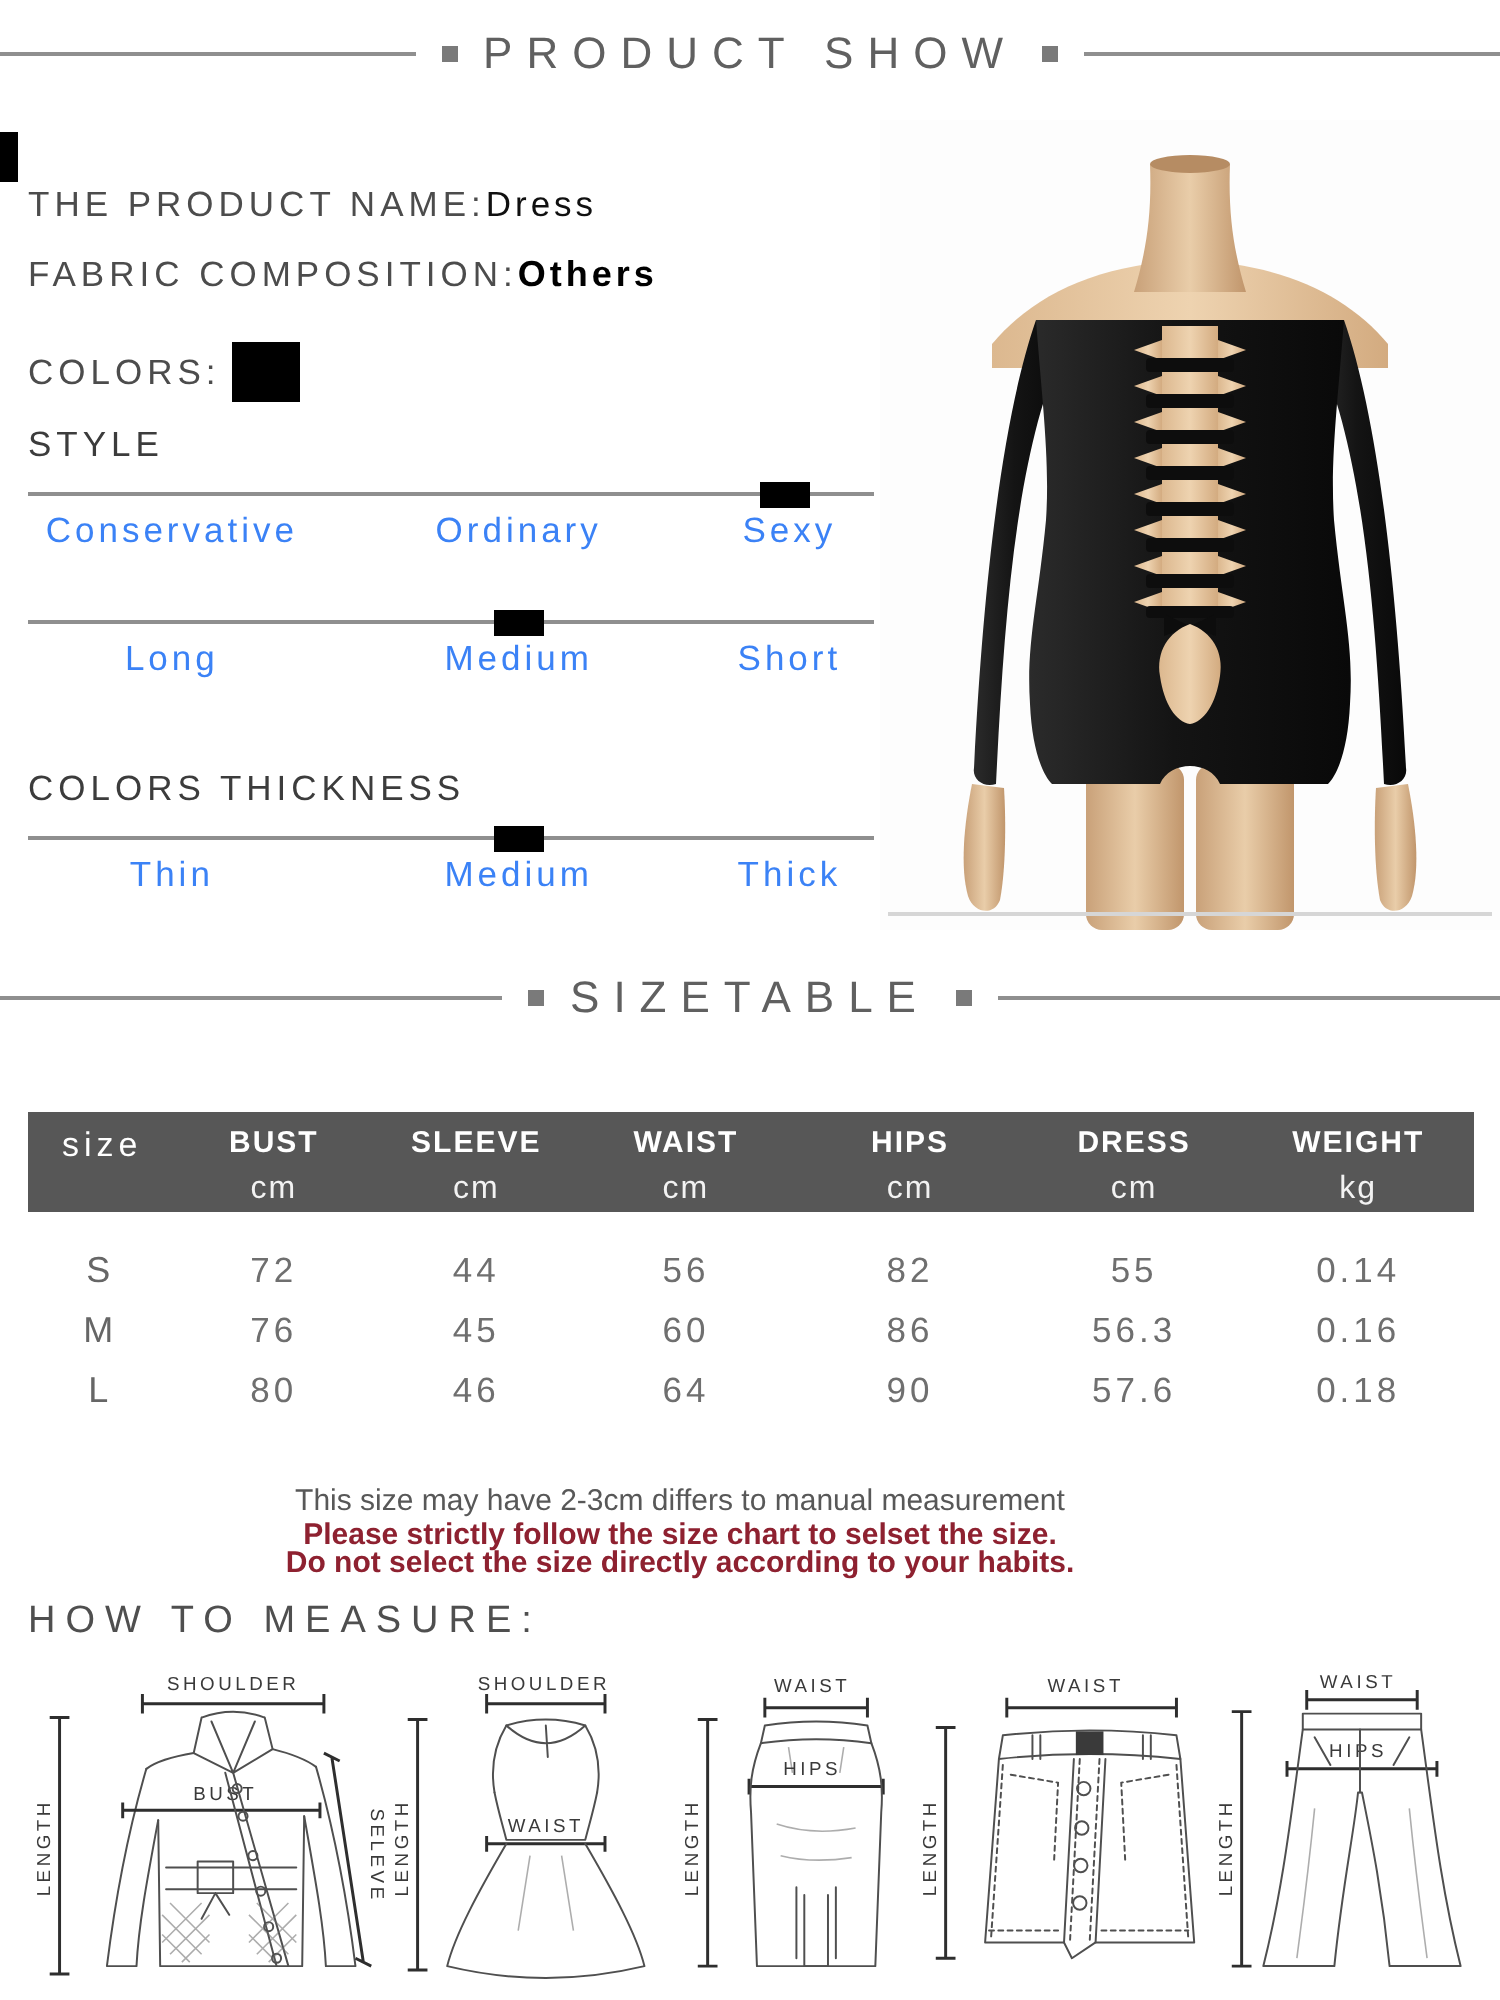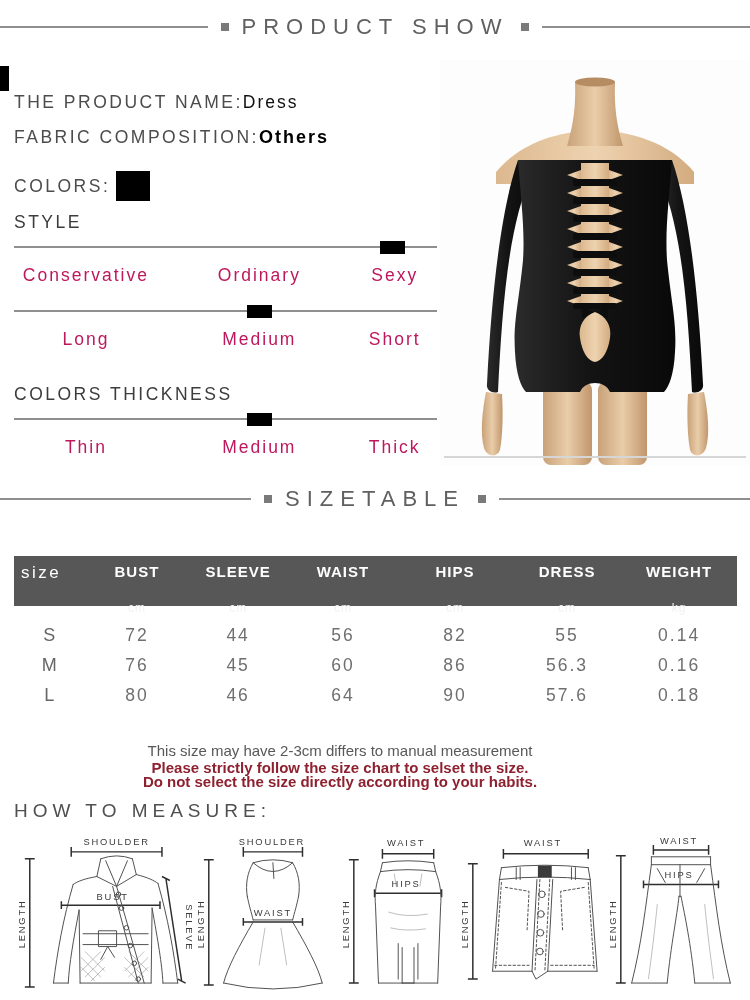--- a/index.html
+++ b/index.html
@@ -24,34 +24,34 @@
   #row-fabric .val {font-weight:bold; font-size:18px; color:#000;}
   #row-colors {top:170px; display:flex; align-items:center; height:32px;}
   .swatch {width:34px; height:30px; background:#000; margin-left:6px;}
 
   
   .attr {position:absolute; left:14px; width:423px;}
   #attr-style {top:212px;} #attr-length {top:298px;} #attr-thickness {top:384px;}
   .attr-title {font-size:17.5px; color:#3c3c3c; letter-spacing:2.5px; height:22px;}
   .scale {position:relative; height:2px; background:#8f8f8f; margin-top:12px;}
   .marker {position:absolute; width:25px; height:13px; background:#000; top:-5px;}
-  .opts {position:relative; height:22px; margin-top:17px; font-size:17.5px; color:#be185d; letter-spacing:2px;text-align:center;}
+  .opts {position:relative; height:22px; margin-top:7px; font-size:17.5px; color:#3b82f6; letter-spacing:2px;text-align:center;}
   .opts span {position:absolute; transform:translateX(-50%); white-space:nowrap;}
   .o1 {left:17%;} .o2 {left:58%;} .o3 {left:90%;}
 
   
   .photo {position:absolute; left:440px; top:60px; width:310px; height:405px;}
 
   
   .grid7 {display:grid; grid-template-columns:10% 14% 14% 15% 16% 15% 16%;}
   .band {position:absolute; left:14px; top:556px; width:723px; height:50px; background:#575757; color:#fff;}
   .band .labels {margin-top:7px;}
   .band .label {font-weight:bold; font-size:15px; letter-spacing:1px; text-align:center;}
-  .band .label.first {text-align:left; padding-left:7px; font-weight:normal; font-size:17px; letter-spacing:2.5px;}
-  .band .units {margin-top:18px; font-size:12px; letter-spacing:1px; color:#f2f2f2;}
+  .band .label.first {text-align:left; padding-left:17px; font-weight:normal; font-size:17px; letter-spacing:2.5px;}
+  .band .units {margin-top:3px; font-size:16px; letter-spacing:1px; color:#f2f2f2;}
   .band .unit {text-align:center;}
   .trow {position:absolute; left:14px; width:723px; height:30px; font-size:17.5px; color:#6f6f6f; letter-spacing:2px; align-items:center;}
   #trow-0 {top:620px;} #trow-1 {top:650px;} #trow-2 {top:680px;}
   .trow .cell {text-align:center;}
   .trow .cell.first {font-size:18px; color:#666;}
 
   
   .note {position:absolute; width:680px; text-align:center;}
   #note-grey {top:742px; font-size:15px; color:#585858;}
   .red {color:#8e2130; font-weight:bold; font-size:15px;}

